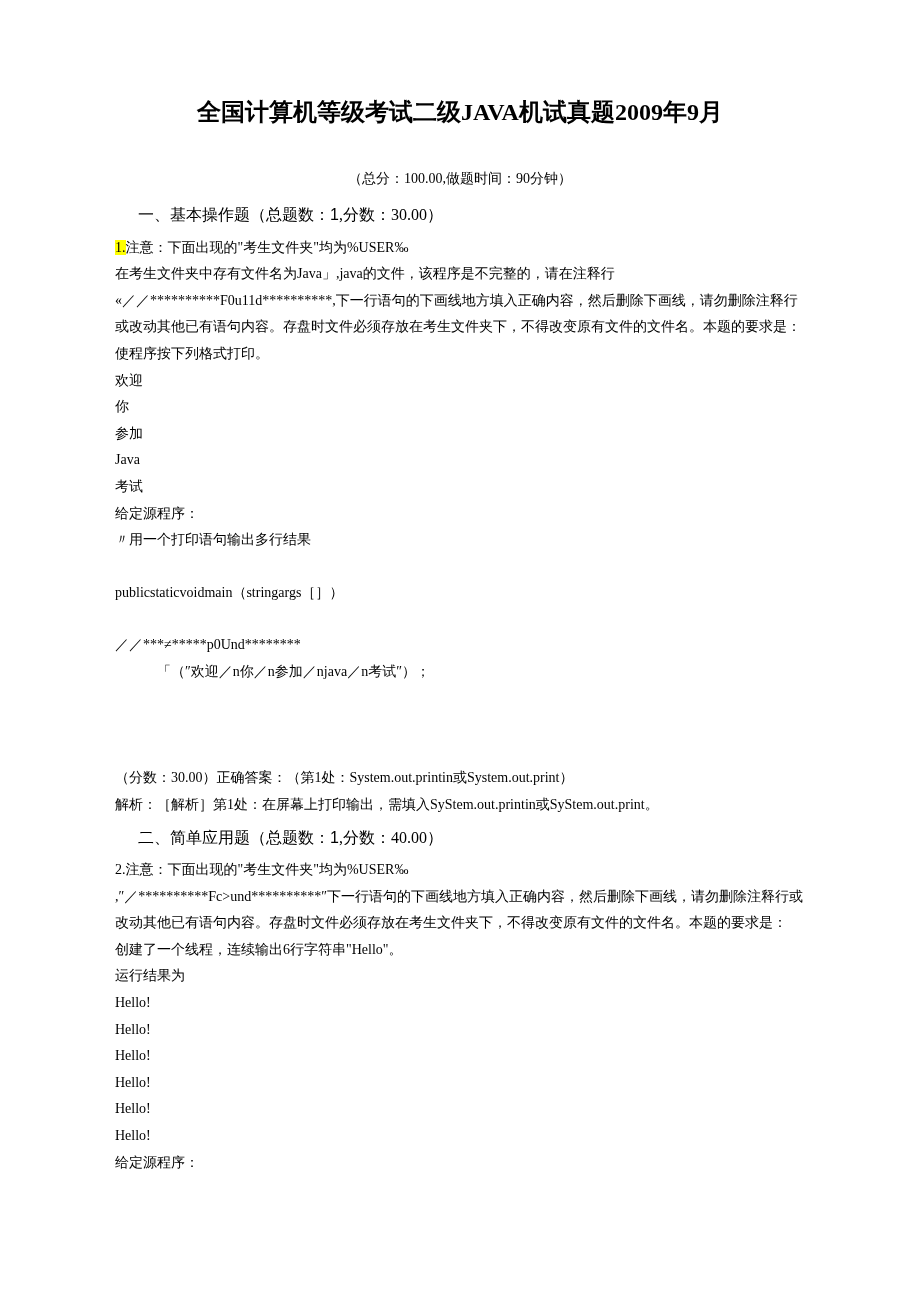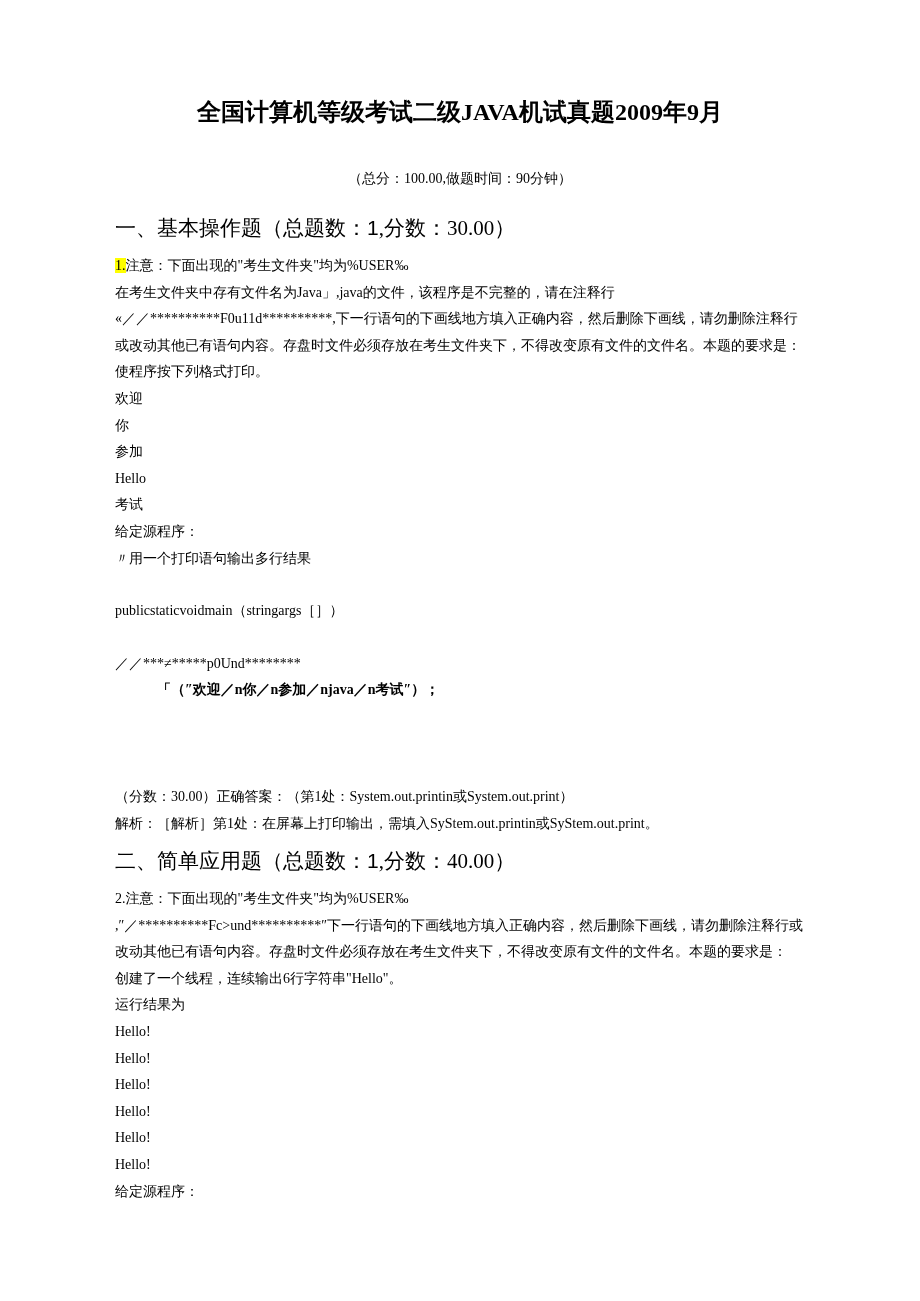--- a/index.html
+++ b/index.html
@@ -20,37 +20,37 @@
   .title {
     text-align: center;
     font-size: 24px;
     font-weight: bold;
     margin-bottom: 30px;
     font-family: "SimSun", "宋体", serif;
   }
   .subtitle {
     text-align: center;
     font-size: 14px;
-    margin-bottom: 16px;
+    margin-bottom: 8px;
   }
   .section-header {
-    font-size: 21px;
+    font-size: 16px;
     margin-top: 4px;
     margin-bottom: 4px;
+    margin-left: 23px;
   }
   .highlight {
     background-color: #ffff00;
   }
   .body-line {
     font-size: 14px;
     word-break: break-all;
   }
   .indent {
     padding-left: 3em;
-    font-weight: bold;
   }
   .spacer {
     height: 26px;
   }
   .spacer-big {
     height: 80px;
   }
   .section-header .count {
     font-family: Arial, sans-serif;
   }
@@ -68,21 +68,21 @@
     <span>一、基本操作题（总题数：</span><span class="count">1</span><span>,分数：30.00）</span>
   </div>
 
   <div class="body-line"><span class="highlight">1.</span><span>注意：下面出现的"考生文件夹"均为%USER‰</span></div>
   <div class="body-line">在考生文件夹中存有文件名为Java」,java的文件，该程序是不完整的，请在注释行</div>
   <div class="body-line">«／／**********F0u11d**********,下一行语句的下画线地方填入正确内容，然后删除下画线，请勿删除注释行或改动其他已有语句内容。存盘时文件必须存放在考生文件夹下，不得改变原有文件的文件名。本题的要求是：</div>
   <div class="body-line">使程序按下列格式打印。</div>
   <div class="body-line">欢迎</div>
   <div class="body-line">你</div>
   <div class="body-line">参加</div>
-  <div class="body-line">Hello</div>
+  <div class="body-line">Java</div>
   <div class="body-line">考试</div>
   <div class="body-line">给定源程序：</div>
   <div class="body-line">〃用一个打印语句输出多行结果</div>
   <div class="spacer"></div>
   <div class="body-line">publicstaticvoidmain（stringargs［］）</div>
   <div class="spacer"></div>
   <div class="body-line">／／***≠*****p0Und********</div>
   <div class="body-line indent">「（″欢迎／n你／n参加／njava／n考试″）；</div>
 
   <div class="spacer-big"></div>

